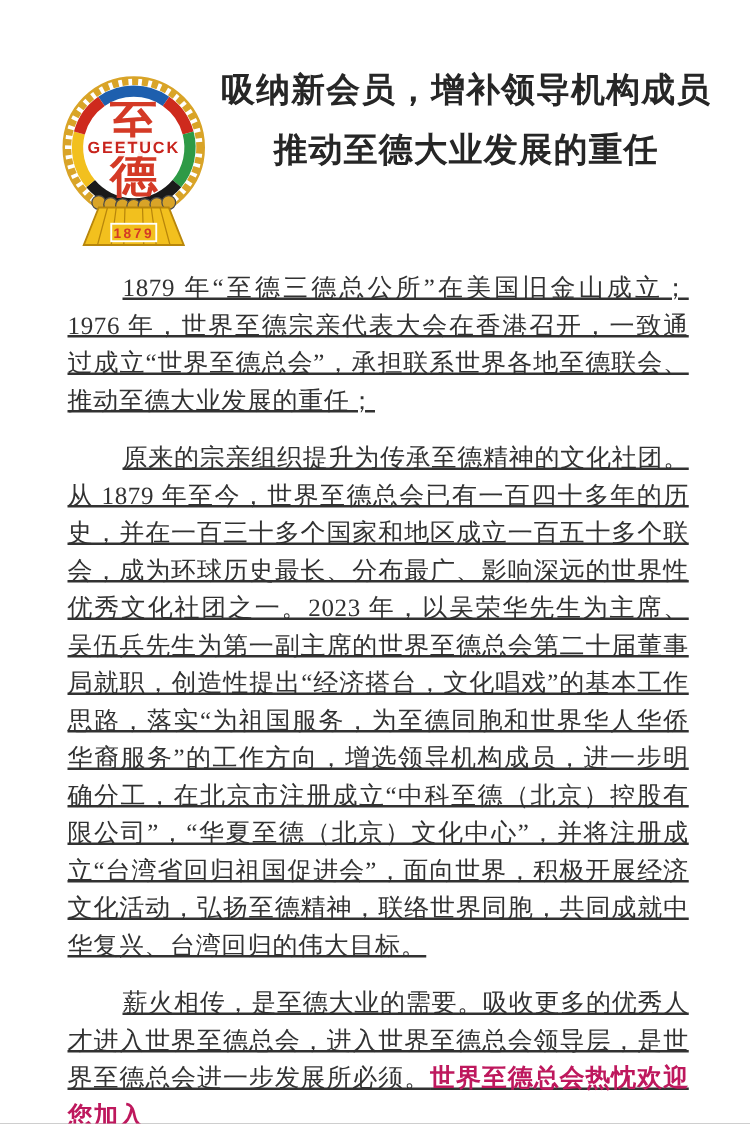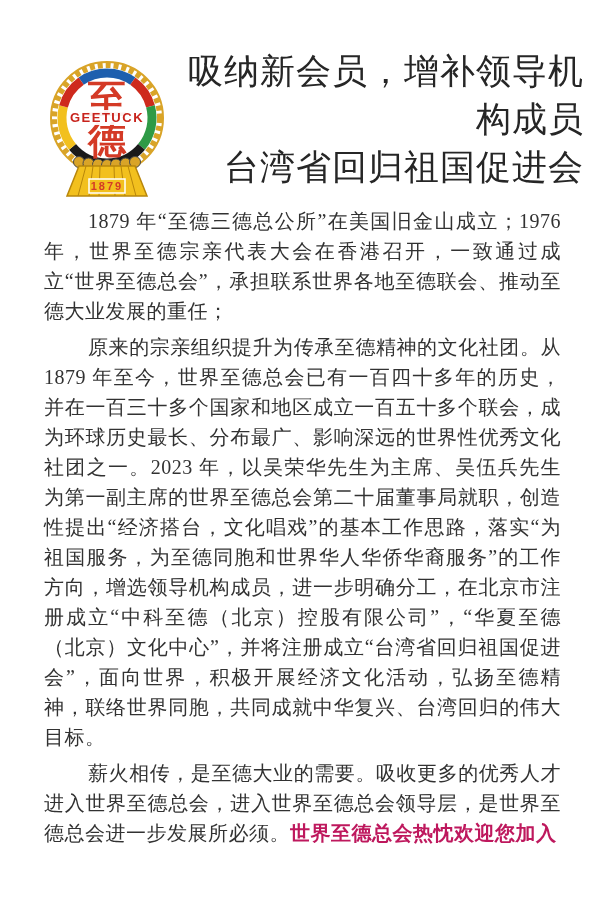--- a/index.html
+++ b/index.html
@@ -23,38 +23,39 @@
     left: 44px;
     top: 58px;
     width: 126px;
     height: 144px;
   }
   .title-block {
     position: absolute;
     left: 162px;
     right: 16px;
     top: 48px;
-    text-align: right;
-    font-weight: normal;
-    font-size: 35px;
+    text-align: center;
+    font-weight: bold;
+    font-size: 27px;
     line-height: 48px;
     color: #262626;
     letter-spacing: 1px;
   }
   .body-block {
     margin: 5px 33px 0 38px;
     font-size: 20px;
     line-height: 30px;
     text-align: justify;
     text-justify: inter-ideograph;
     letter-spacing: 0.5px;
   }
   .body-block p {
     text-indent: 2.2em;
-    margin: 6px;
+    margin: 16px;
+    text-decoration: underline;
   }
   .bold-run { font-weight: bold; color: #be185d; }
   svg text { font-family: "Liberation Sans", "DejaVu Sans", sans-serif; }
   svg text.cjk { font-family: "Liberation Serif", "DejaVu Serif", serif; }
 </style>
 </head>
 <body>
 
 <div class="page">
 
@@ -99,21 +100,21 @@
           <path d="M35,108 L23,138 L103,138 L91,108 Z" fill="#F2C01E" stroke="#B8860B" stroke-width="1.5"></path>
           <path d="M42,108 L34,138 M49,108 L45,138 M56,108 L55,138 M70,108 L71,138 M77,108 L81,138 M84,108 L92,138" fill="none" stroke="#B8860B" stroke-width="1"></path>
           <rect x="45" y="121" width="36" height="14" fill="#F2C01E" stroke="#ffffff" stroke-width="1.5"></rect>
           <text x="63" y="132" font-size="11" font-weight="bold" fill="#D43A26" letter-spacing="2" text-anchor="middle">1879</text>
         </g>
       </svg>
     </div>
 
     <div class="title-block">
       <div>吸纳新会员，增补领导机构成员</div>
-      <div>台湾省回归祖国促进会</div>
+      <div>推动至德大业发展的重任</div>
     </div>
 
   </div>
 
   <div class="body-block">
     <p><span>1879 年“至德三德总公所”在美国旧金山成立；1976 年，世界至德宗亲代表大会在香港召开，一致通过成立“世界至德总会”，承担联系世界各地至德联会、推动至德大业发展的重任；</span><span class="bold-run"></span></p>
     <p><span>原来的宗亲组织提升为传承至德精神的文化社团。从 1879 年至今，世界至德总会已有一百四十多年的历史，并在一百三十多个国家和地区成立一百五十多个联会，成为环球历史最长、分布最广、影响深远的世界性优秀文化社团之一。2023 年，以吴荣华先生为主席、吴伍兵先生为第一副主席的世界至德总会第二十届董事局就职，创造性提出“经济搭台，文化唱戏”的基本工作思路，落实“为祖国服务，为至德同胞和世界华人华侨华裔服务”的工作方向，增选领导机构成员，进一步明确分工，在北京市注册成立“中科至德（北京）控股有限公司”，“华夏至德（北京）文化中心”，并将注册成立“台湾省回归祖国促进会”，面向世界，积极开展经济文化活动，弘扬至德精神，联络世界同胞，共同成就中华复兴、台湾回归的伟大目标。</span><span class="bold-run"></span></p>
     <p><span>薪火相传，是至德大业的需要。吸收更多的优秀人才进入世界至德总会，进入世界至德总会领导层，是世界至德总会进一步发展所必须。</span><span class="bold-run">世界至德总会热忱欢迎您加入</span></p>
   </div>
 

